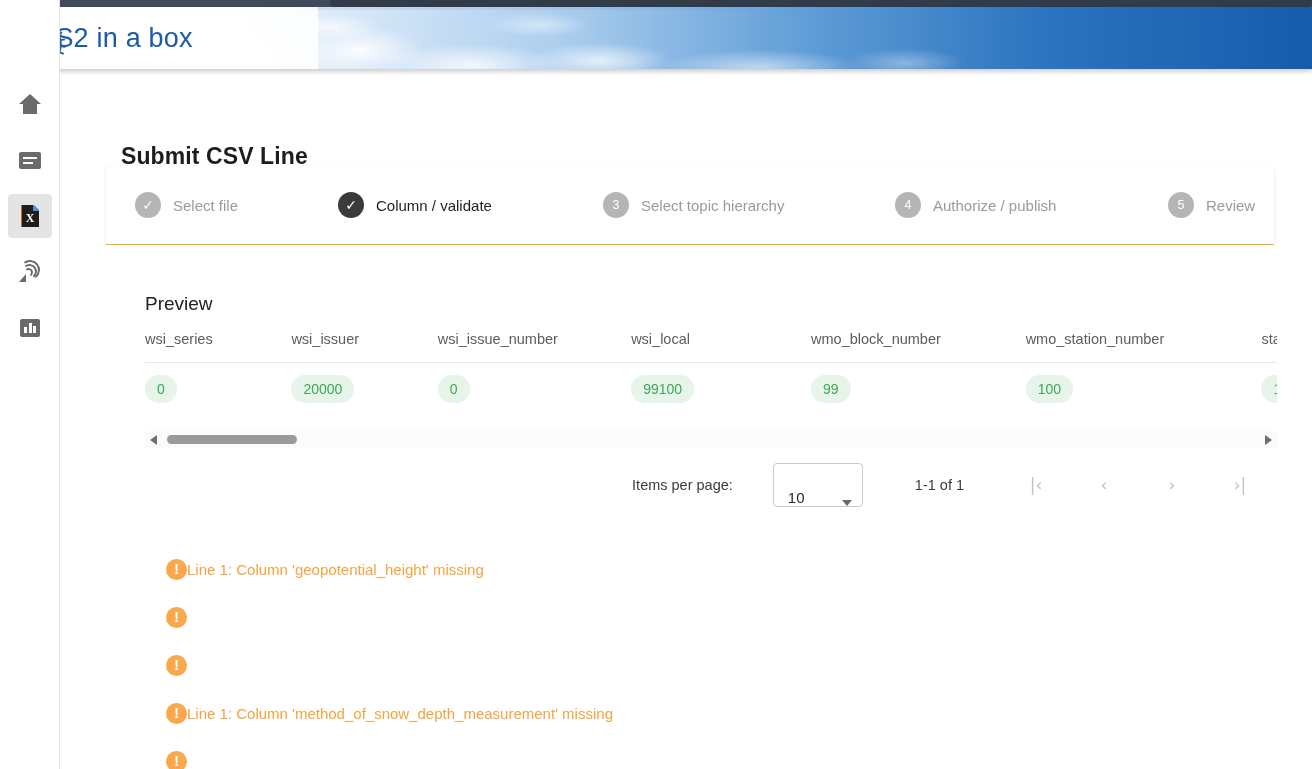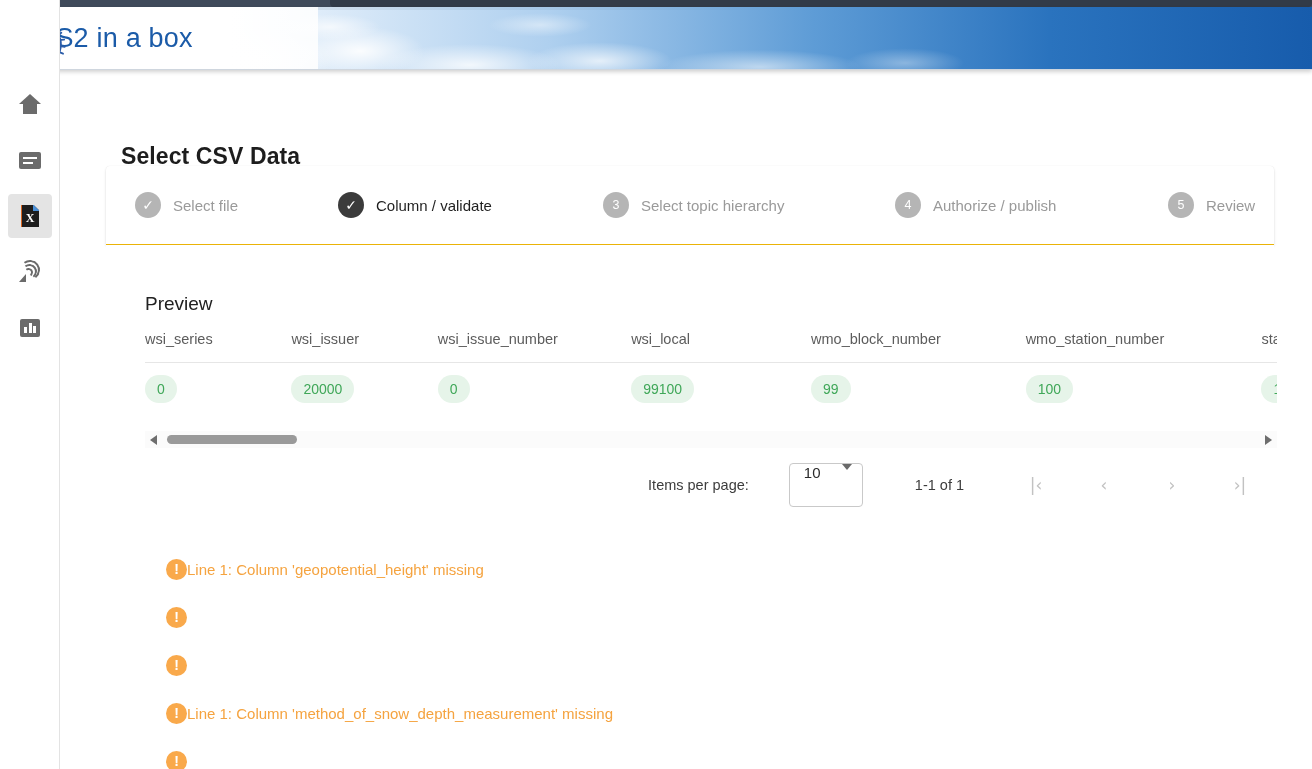--- a/index.html
+++ b/index.html
@@ -232,22 +232,22 @@
     border-left: 7px solid #6e6e6e;
   }
 
   
   .paginator {
     position: absolute; right: 12px; top: 212px;
     display: flex; align-items: center; height: 56px; gap: 24px;
   }
   .pg-label { font-size: 14.5px; color: #3c3c3c; margin-right: 16px; }
   .pg-select {
-    width: 74px; height: 44px; border: 1px solid #c9c9c9; border-radius: 4px;
-    display: flex; align-items: flex-start; justify-content: space-between;
+    width: 90px; height: 44px; border: 1px solid #c9c9c9; border-radius: 4px;
+    display: flex; align-items: flex-end; justify-content: space-between;
     padding: 0 10px 0 14px; cursor: pointer; background: #fff;
   }
   .pg-select .val { font-size: 15px; color: #2b2b2b; }
   .pg-caret {
     width: 0; height: 0;
     border-left: 5px solid transparent; border-right: 5px solid transparent;
     border-top: 6px solid #6a6a6a;
   }
   .pg-range { font-size: 14.5px; color: #3c3c3c; margin: 0 26px 0 28px; white-space: nowrap; }
   .pg-btn {
@@ -342,21 +342,21 @@
       <path d="M24 38 l-10 -3 M20 48 l-11 -1 M19 58 l-11 2 M21 68 l-10 4 M26 77 l-8 6" stroke="#2b5ca8" stroke-width="3.2" stroke-linecap="round"></path>
       <path d="M76 38 l10 -3 M80 48 l11 -1 M81 58 l11 2 M79 68 l10 4 M74 77 l8 6" stroke="#2b5ca8" stroke-width="3.2" stroke-linecap="round"></path>
 
       <path d="M50 2 L55 20 L73 25 L55 30 L50 48 L45 30 L27 25 L45 20 Z" fill="#f2a52b"></path>
       <path d="M50 8 L53 22 L67 25 L53 28 L50 42 L47 28 L33 25 L47 22 Z" fill="#ffd27f"></path>
     </svg>
   </header>
 
   <main class="content">
 
-    <h1 class="page-title">Select CSV Data</h1>
+    <h1 class="page-title">Submit CSV Line</h1>
 
     <section class="stepper-card">
 
       <div class="step" style="left:29px;">
         <span class="step-badge">
           <span class="check">✓</span>
         </span>
         <span class="step-label">Select file</span>
       </div>
 

